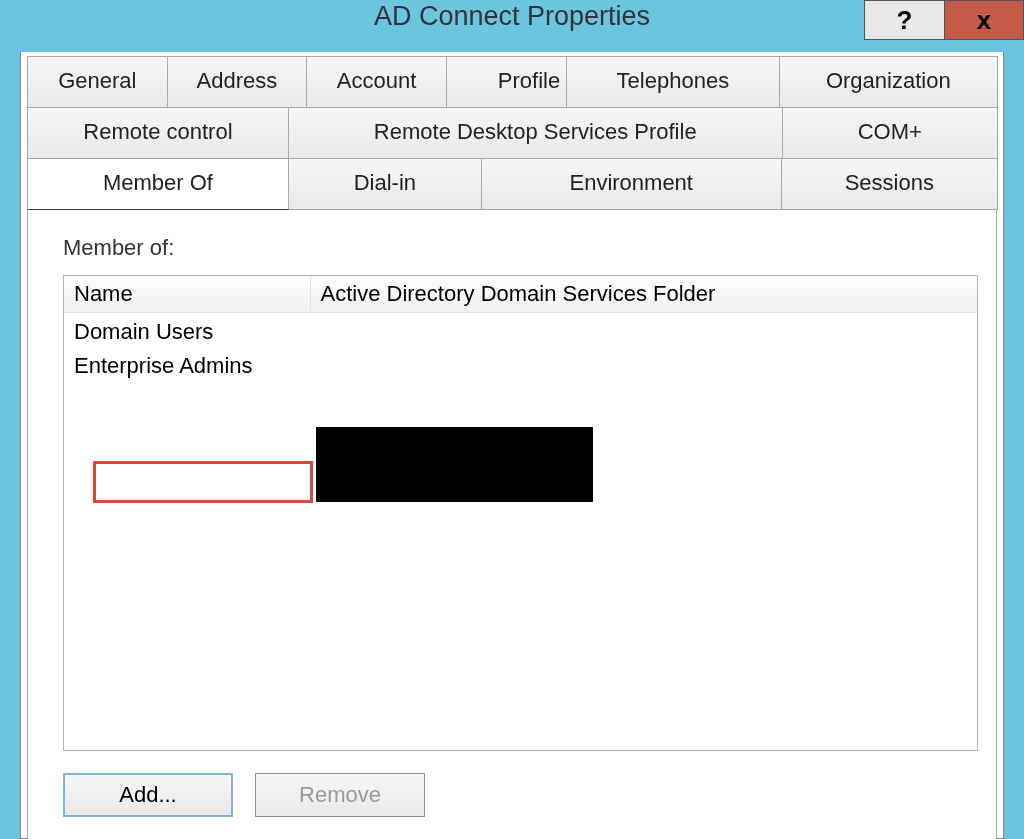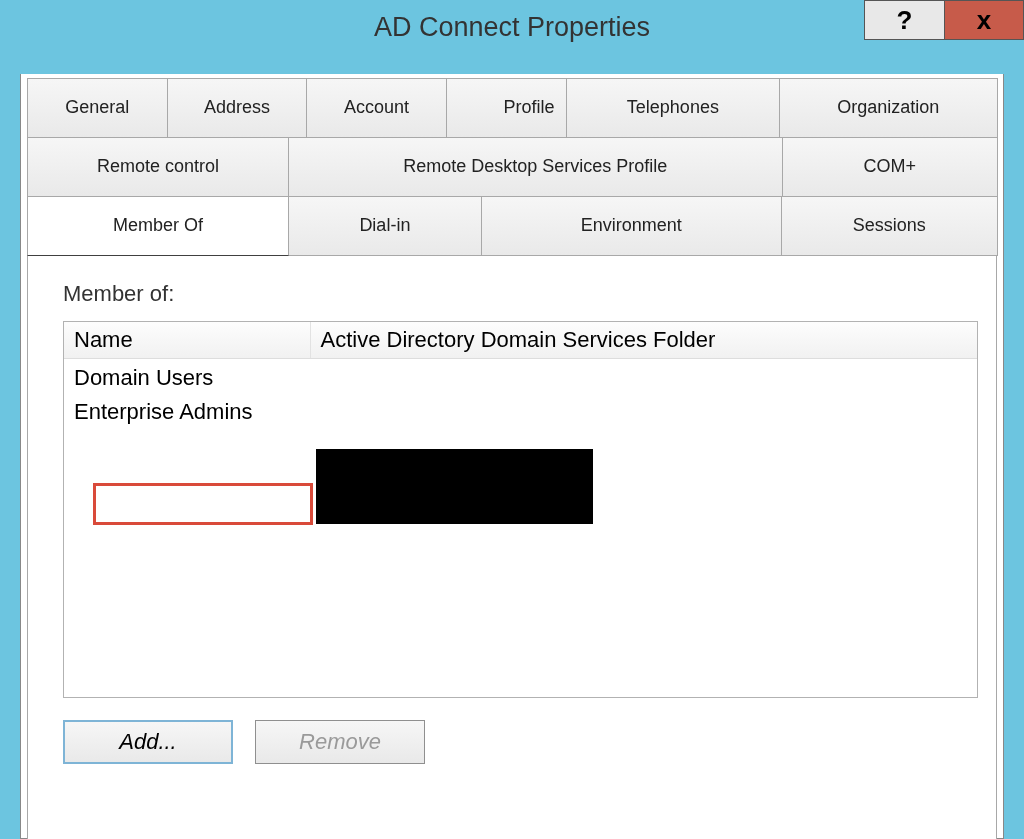--- a/index.html
+++ b/index.html
@@ -72,29 +72,29 @@
       position: relative;
     }
     .tabrows { }
     .tabrow {
       display: flex;
       width: 100%;
     }
     .tab {
       border: 1px solid #a8a8a8;
       background: linear-gradient(#f6f6f6,#e9e9e9);
-      font-size: 18px;
+      font-size: 22px;
       color: #222;
       text-align: center;
       padding: 6px 0 8px 0;
       cursor: pointer;
       display: flex;
       align-items: center;
       justify-content: center;
-      height: 60px;
+      height: 52px;
       margin-right: -1px;
       margin-bottom: -1px;
     }
     .tab.active {
       background: #fff;
       border-bottom: 1px solid #404040;
       position: relative;
       z-index: 2;
     }
     .tabrow.r1 .tab:nth-child(1){ flex: 0 0 14.5%; }
@@ -118,21 +118,21 @@
       padding: 26px 18px 20px 35px;
       height: calc(100% - 132px);
     }
     .section-label {
       font-size: 22px;
       color: #333;
       margin-bottom: 14px;
     }
     .listbox {
       border: 1px solid #b2b2b2;
-      height: 377px;
+      height: 476px;
       background: #fff;
       overflow: hidden;
     }
     .list-header {
       display: flex;
       border-bottom: 1px solid #ddd;
       background: linear-gradient(#fdfdfd,#f1f1f1);
     }
     .col-name { width: 27%; border-right: 1px solid #e2e2e2; padding: 5px 10px; font-size:22px; }
     .col-folder { flex: 1; padding: 5px 10px; font-size:22px; }
@@ -156,21 +156,21 @@
     .highlight-box {
       position: absolute;
       border: 3px solid #d94a3a;
       left: 72px;
       top: 409px;
       width: 220px;
       height: 42px;
       z-index: 6;
       pointer-events: none;
     }
-    .btn-row { display:flex; gap: 22px; margin-top: 22px; font-style: italic; }
+    .btn-row { display:flex; gap: 22px; margin-top: 22px; }
     .btn {
       width: 170px;
       height: 44px;
       border: 1px solid #8f8f8f;
       background: linear-gradient(#f6f6f6,#e9e9e9);
       font-size: 22px;
       display:flex; align-items:center; justify-content:center;
       cursor: pointer;
     }
     .btn.focus { border: 2px solid #7eb4d6; }

